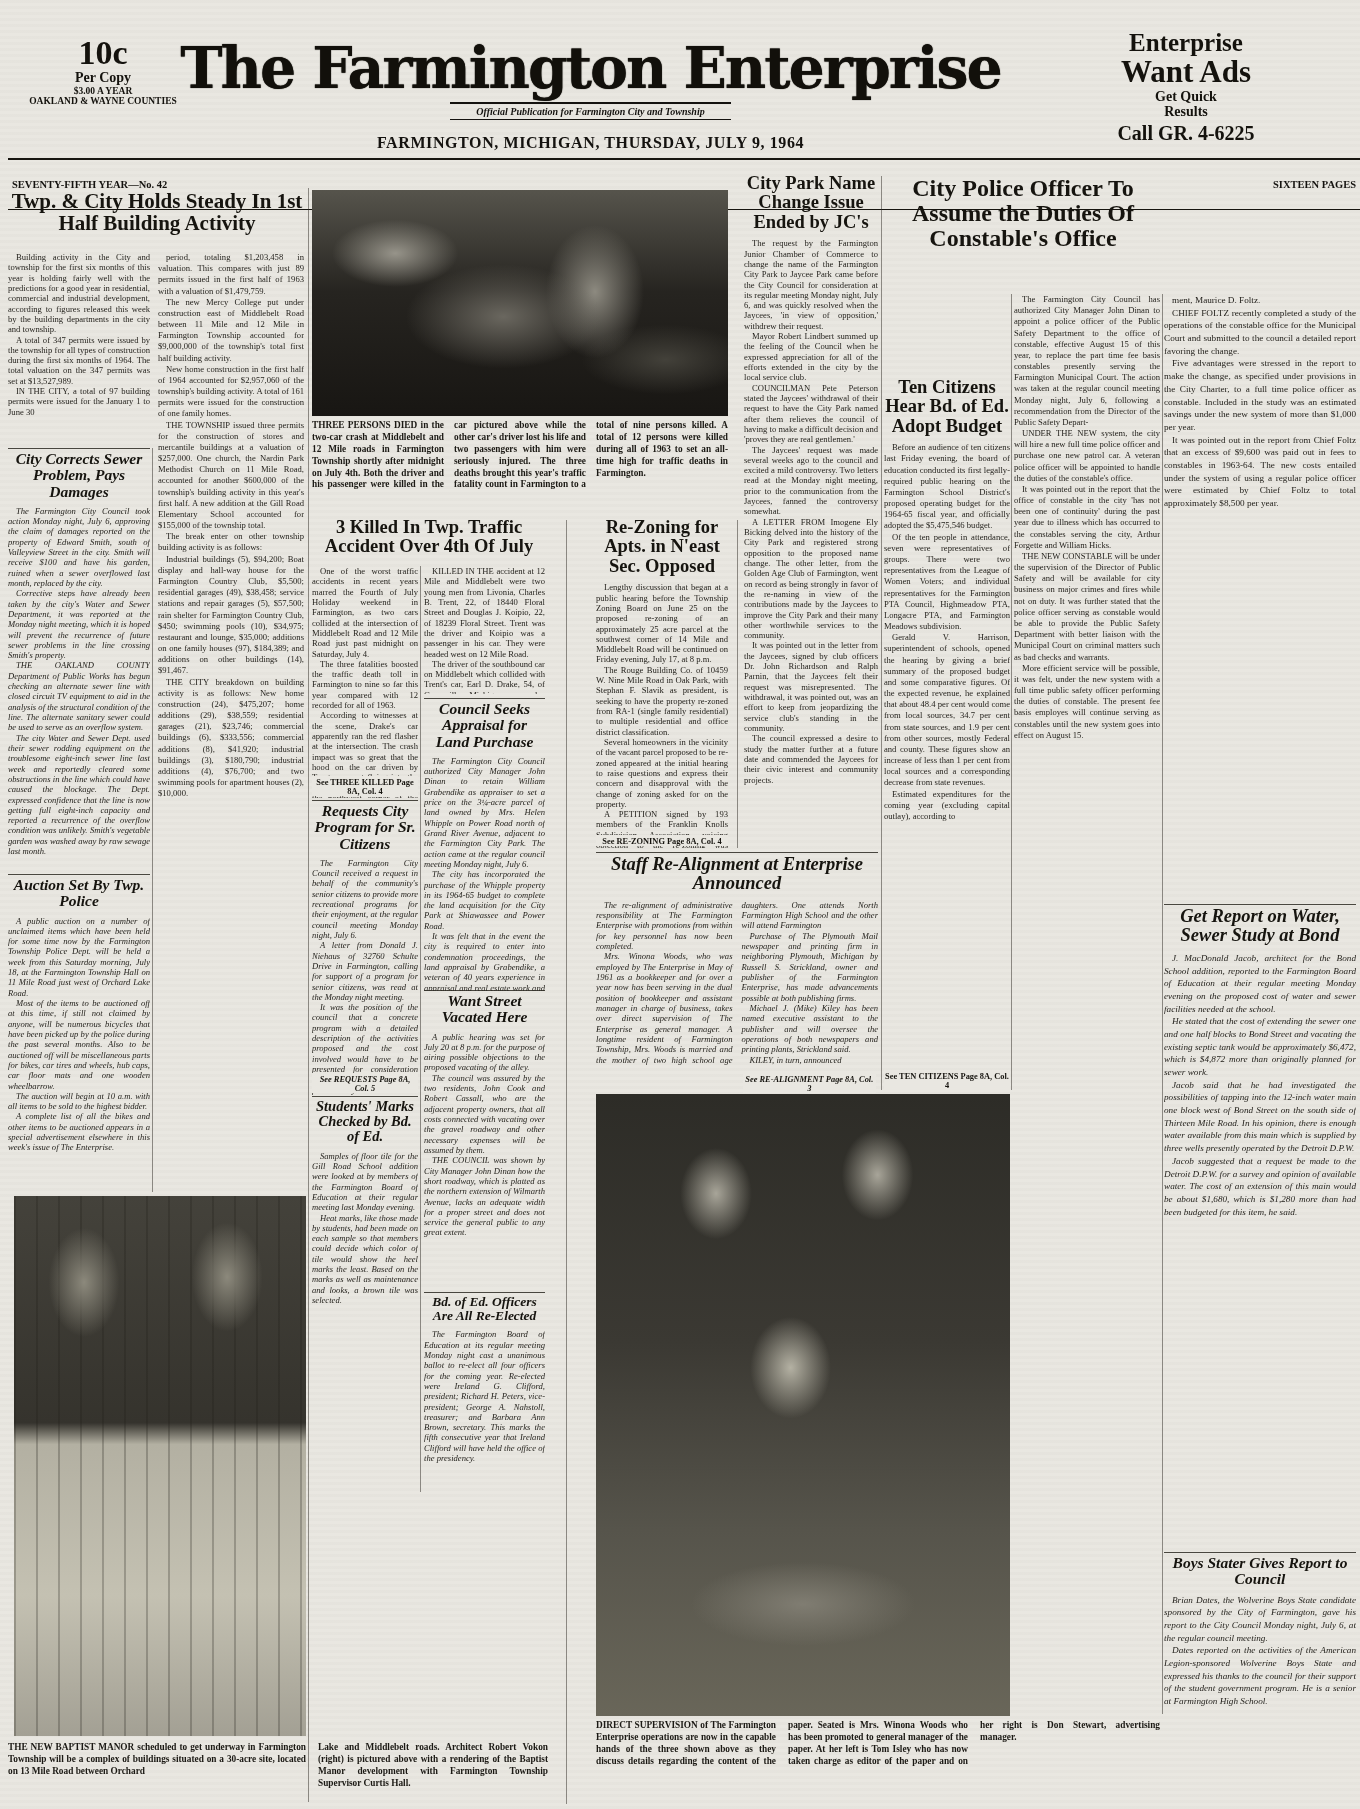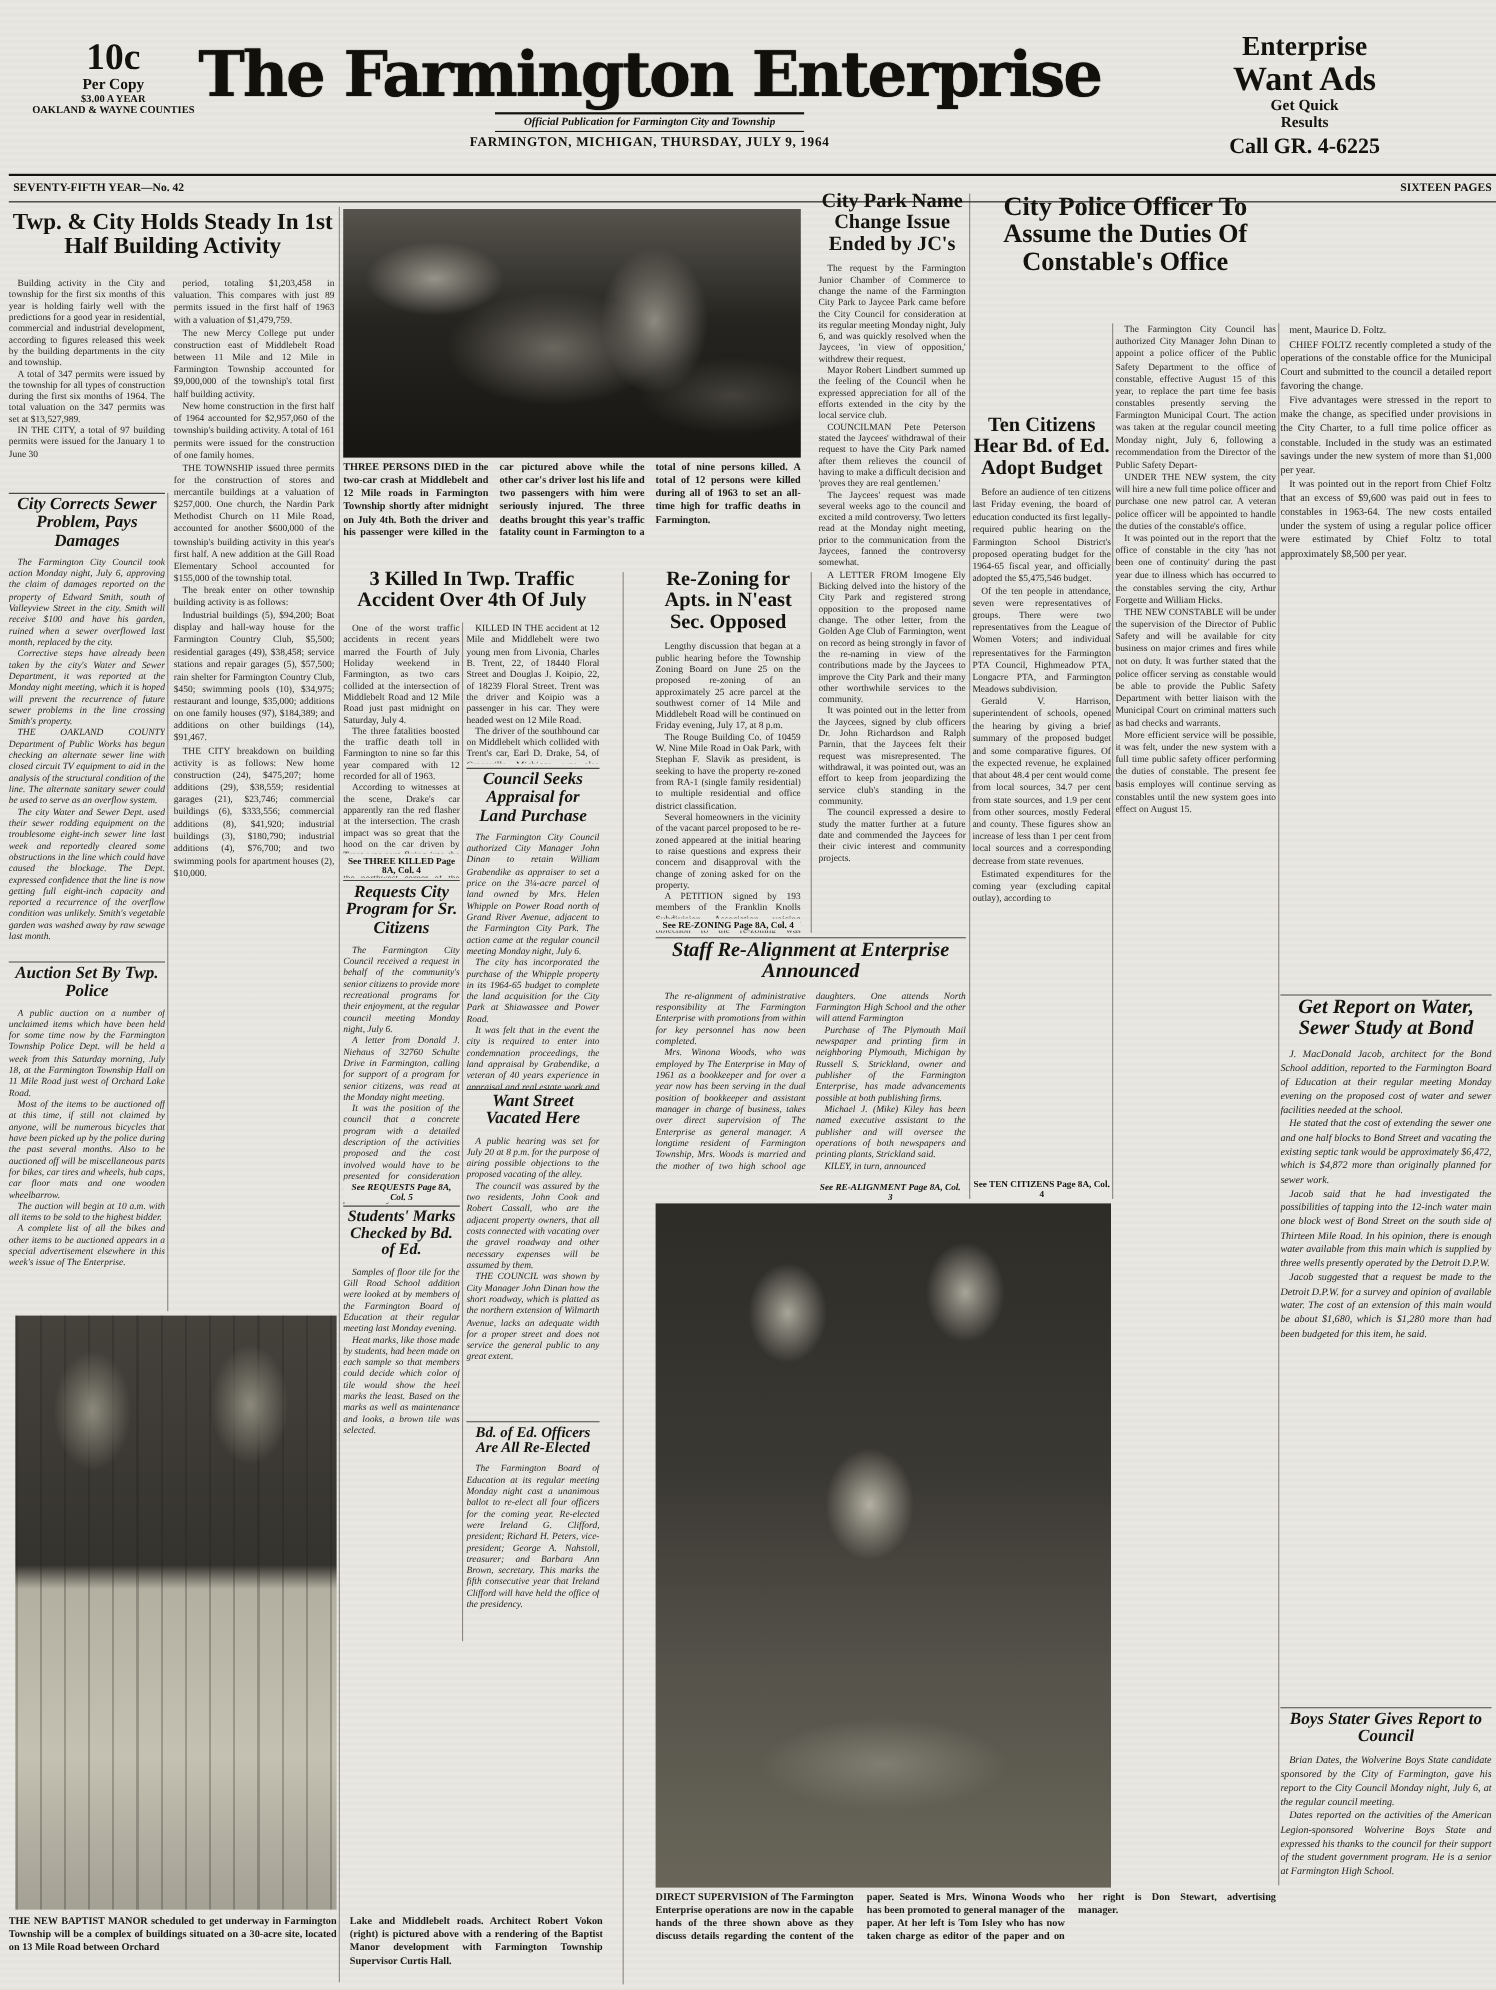--- a/index.html
+++ b/index.html
@@ -29,28 +29,28 @@
   
   .mast-price{position:absolute;left:28px;top:36px;width:150px;text-align:center;color:#14120d;}
   .mast-price .big{font-size:34px;font-weight:700;line-height:1;}
   .mast-price .mid{font-size:14px;font-weight:700;}
   .mast-price .sm{font-size:9.5px;font-weight:700;}
   .mast-title{position:absolute;left:168px;top:34px;width:845px;text-align:center;}
   .mast-title h1{margin:0;font-family:"DejaVu Serif",serif;font-weight:700;font-size:57px;letter-spacing:-2px;
                  white-space:nowrap;color:#12100b;text-shadow:0 0 1px #12100b;}
   .mast-official{display:inline-block;border-top:2px solid #14120f;border-bottom:1px solid #14120f;
                  padding:2px 26px 2px;font-size:10px;font-weight:700;font-style:italic;color:#14120f;}
-  .mast-dateline{font-size:12px;font-weight:700;letter-spacing:.6px;margin-top:2px;color:#14120f;}
+  .mast-dateline{font-size:16px;font-weight:700;letter-spacing:.6px;margin-top:14px;color:#14120f;}
   .mast-want{position:absolute;left:1016px;top:30px;width:340px;text-align:center;color:#14120d;}
   .mast-want .l1{font-size:25px;font-weight:700;line-height:1.05;}
   .mast-want .l2{font-size:31px;font-weight:700;line-height:1.05;}
   .mast-want .l3{font-size:14px;font-weight:700;line-height:1.1;}
   .mast-want .phone{font-size:20px;font-weight:700;margin-top:2px;}
   .folio{position:absolute;left:8px;top:158px;width:1344px;border-top:2px solid #16140f;border-bottom:1px solid #16140f;
-         display:flex;justify-content:space-between;font-size:10.5px;font-weight:700;padding:6px 4px;color:#14120f;}
+         display:flex;justify-content:space-between;font-size:10.5px;font-weight:700;padding:19px 4px;color:#14120f;}
   
   .crash-photo{left:312px;top:190px;width:416px;height:226px;
     background:
       radial-gradient(ellipse 90px 48px at 20% 28%,#97948a,transparent 70%),
       radial-gradient(ellipse 150px 80px at 46% 56%,#6a675f,transparent 65%),
       radial-gradient(ellipse 70px 95px at 68% 45%,#8d8a80,transparent 70%),
       radial-gradient(ellipse 120px 50px at 85% 75%,#43413a,transparent 70%),
       linear-gradient(180deg,#56544c 0%,#262420 45%,#181613 100%);}
   .baptist-photo{left:14px;top:1196px;width:292px;height:540px;
     background:

